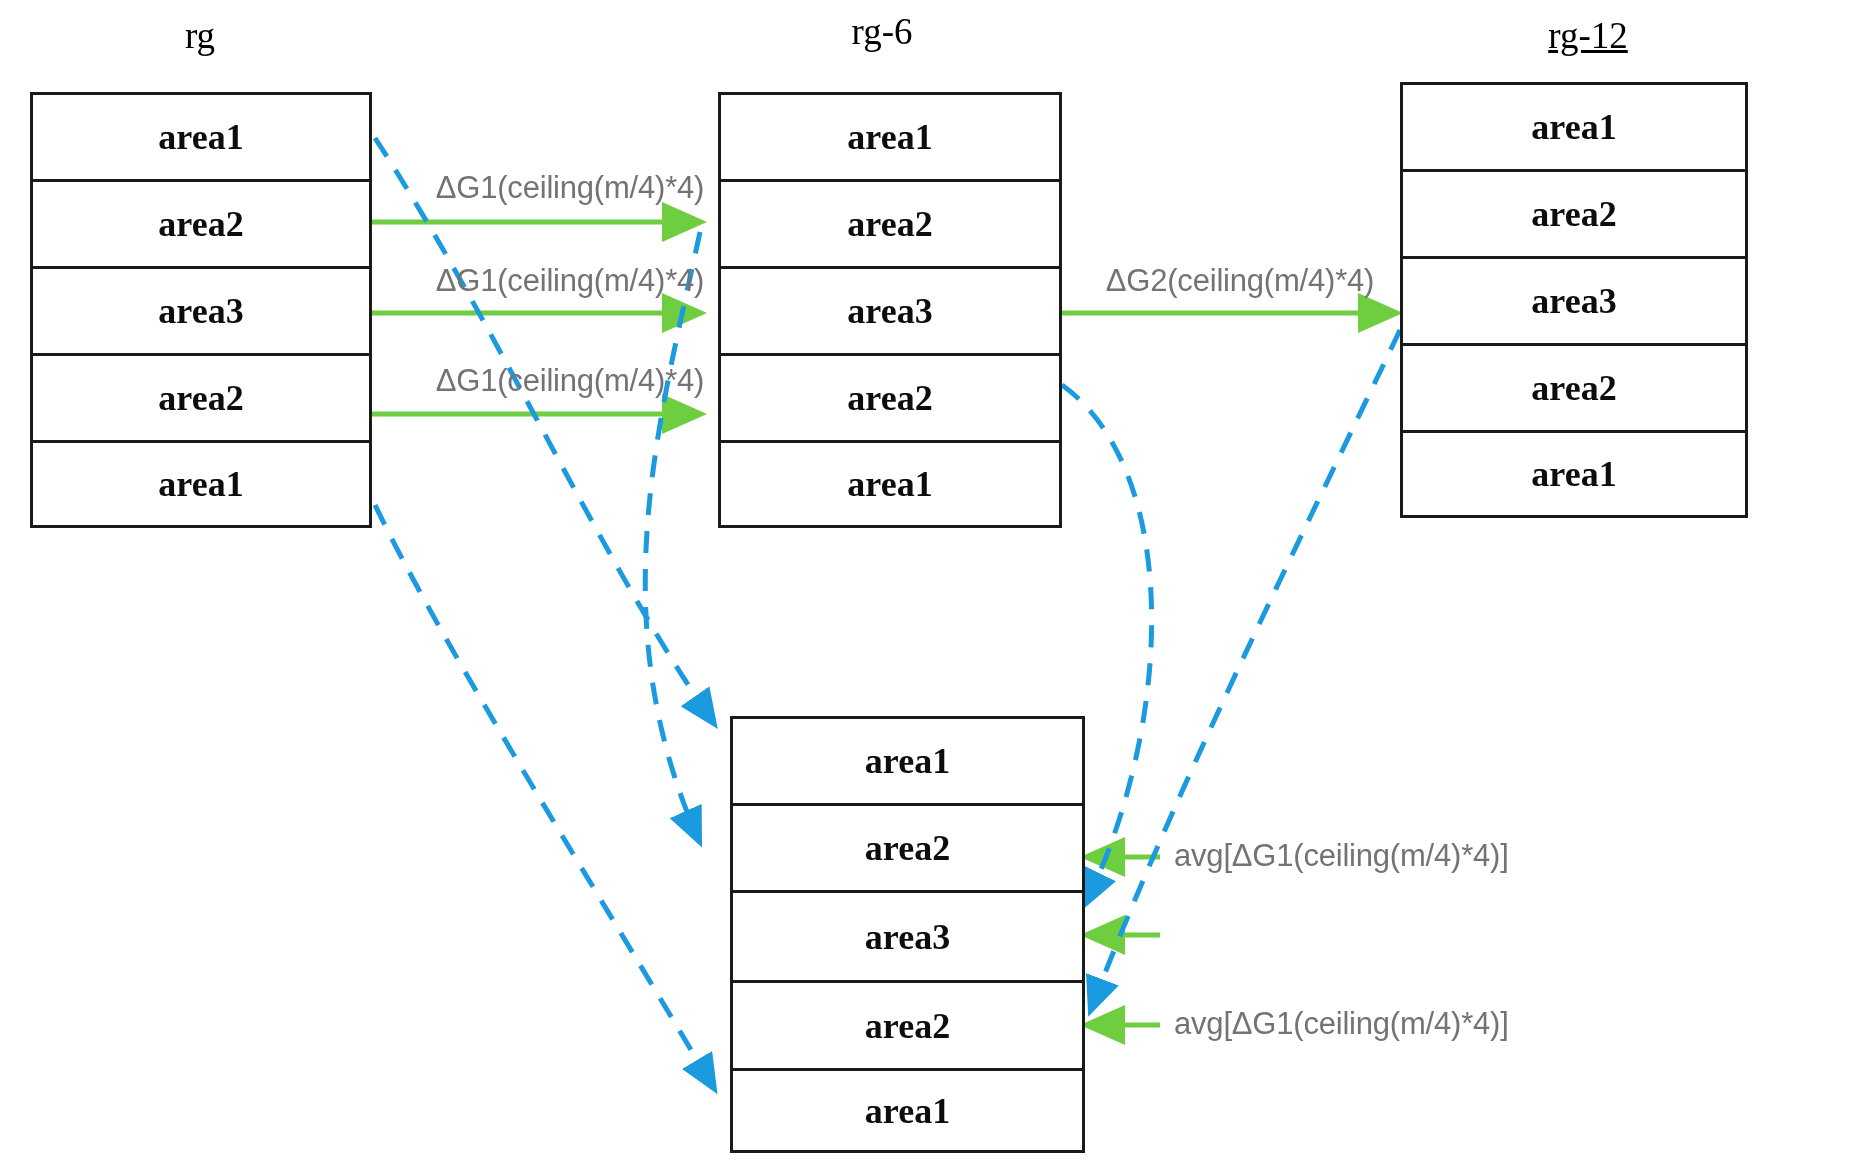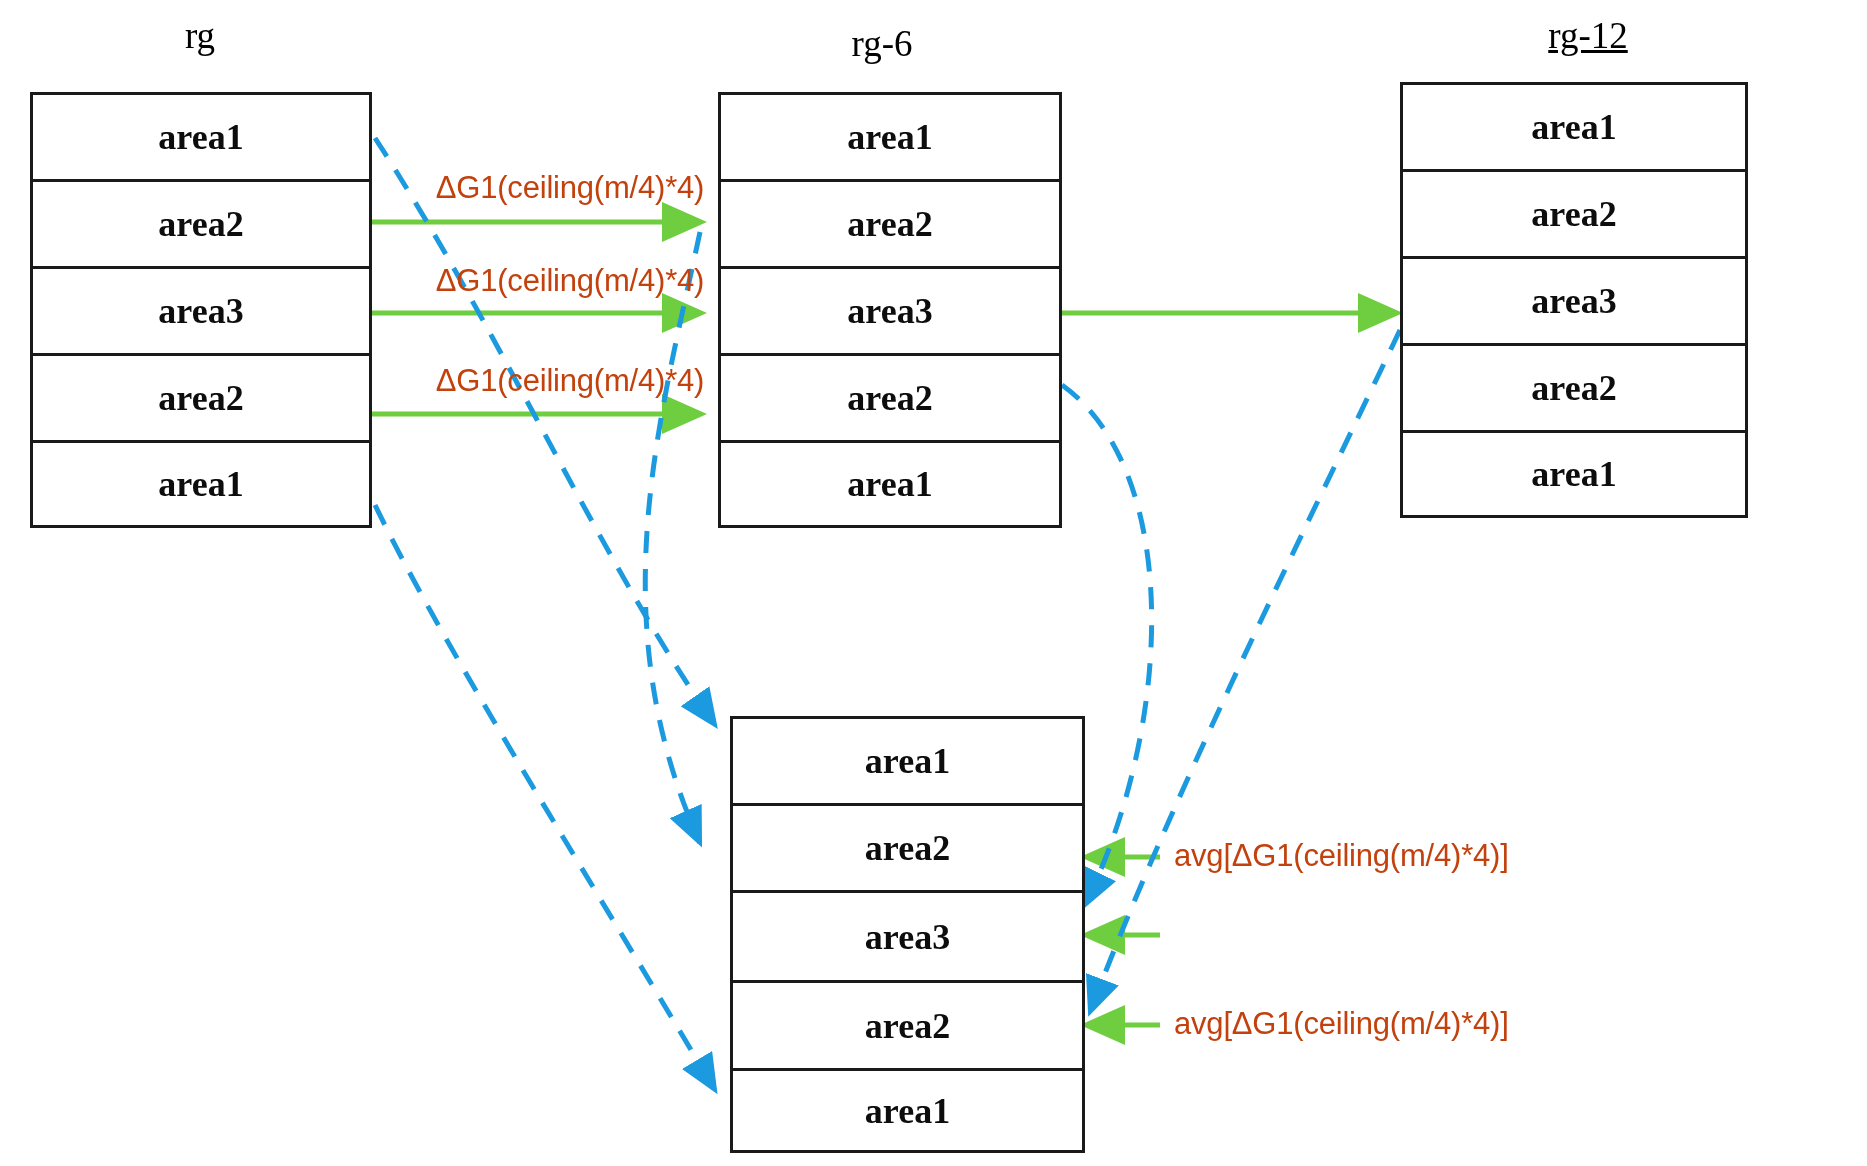--- a/index.html
+++ b/index.html
@@ -49,21 +49,21 @@
     color: #0d0d0d;
     background: transparent;
   }
   .table-box .cell:last-child {
     border-bottom: none;
   }
   .edge-label {
     position: absolute;
     font-family: "Liberation Sans", sans-serif;
     font-size: 31px;
-    color: #c2410c;
+    color: #737373;
     white-space: nowrap;
     letter-spacing: -0.2px;
   }
   .edge-label.center {
     transform: translateX(-50%);
   }
 </style>
 </head>
 <body>
 
@@ -128,21 +128,21 @@
 
   <div class="tbl-title" style="left:200px; top:14px;">rg</div>
   <div class="table-box" style="left:30px; top:92px; width:342px; height:436px;">
     <div class="cell" style="height:87px;">area1</div>
     <div class="cell" style="height:87px;">area2</div>
     <div class="cell" style="height:87px;">area3</div>
     <div class="cell" style="height:87px;">area2</div>
     <div class="cell" style="height:82px;">area1</div>
   </div>
 
-  <div class="tbl-title" style="left:882px; top:22px;">rg-6</div>
+  <div class="tbl-title" style="left:882px; top:10px;">rg-6</div>
   <div class="table-box" style="left:718px; top:92px; width:344px; height:436px;">
     <div class="cell" style="height:87px;">area1</div>
     <div class="cell" style="height:87px;">area2</div>
     <div class="cell" style="height:87px;">area3</div>
     <div class="cell" style="height:87px;">area2</div>
     <div class="cell" style="height:82px;">area1</div>
   </div>
 
   <div class="tbl-title" style="left:1588px; top:14px;text-decoration:underline;">rg-12</div>
   <div class="table-box" style="left:1400px; top:82px; width:348px; height:436px;">
@@ -160,19 +160,20 @@
     <div class="cell" style="height:88px;">area2</div>
     <div class="cell" style="height:79px;">area1</div>
   </div>
 
   <div class="edge-label center" style="left:570px; top:170px;">ΔG1(ceiling(m/4)*4)</div>
 
   <div class="edge-label center" style="left:570px; top:263px;">ΔG1(ceiling(m/4)*4)</div>
 
   <div class="edge-label center" style="left:570px; top:363px;">ΔG1(ceiling(m/4)*4)</div>
 
+  <div class="edge-label center" style="left:1240px; top:263px;">ΔG2(ceiling(m/4)*4)</div>
 
   <div class="edge-label" style="left:1174px; top:838px;">avg[ΔG1(ceiling(m/4)*4)]</div>
 
 
   <div class="edge-label" style="left:1174px; top:1006px;">avg[ΔG1(ceiling(m/4)*4)]</div>
 
 </div>
 
 </body></html>

